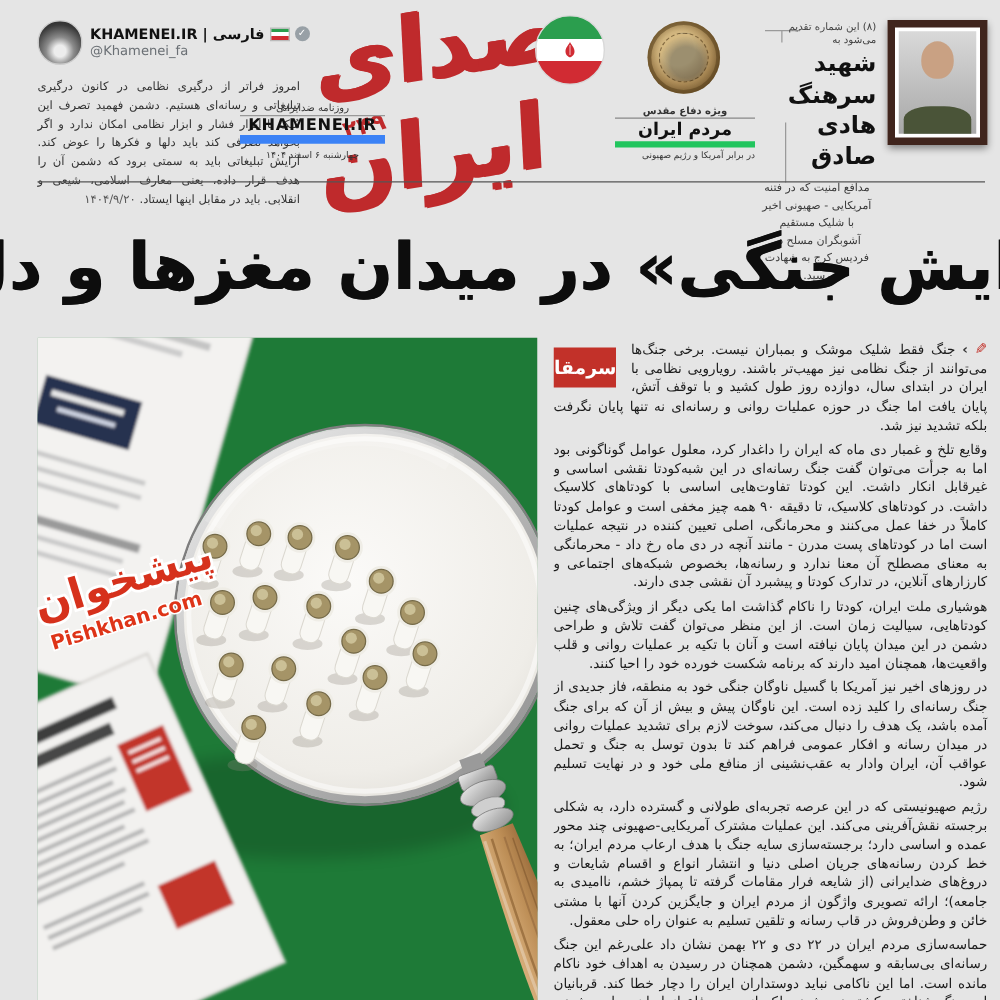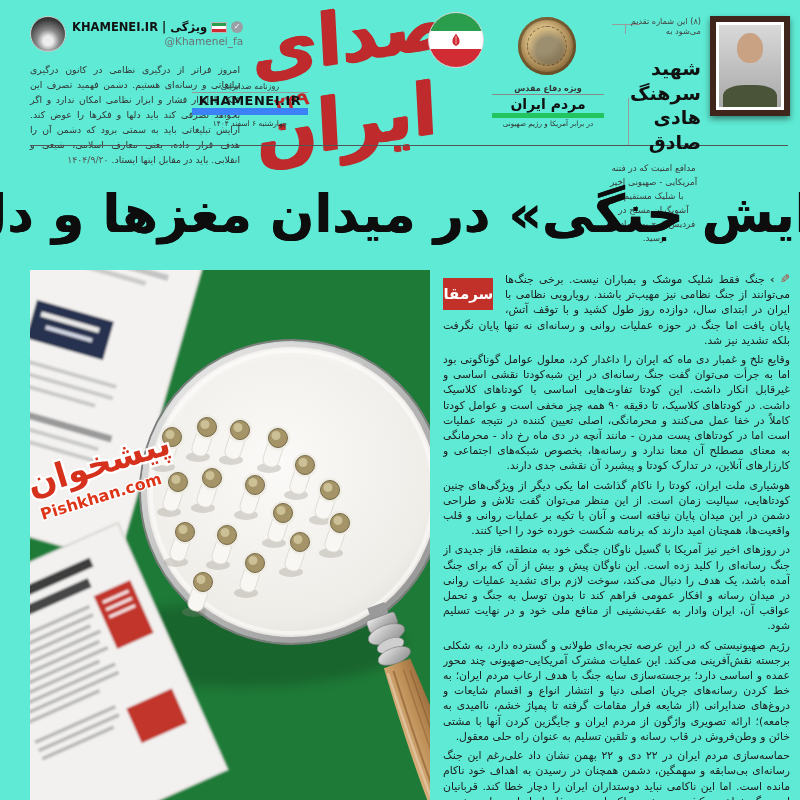--- a/index.html
+++ b/index.html
@@ -1,30 +1,30 @@
 <!DOCTYPE html>
 <html lang="fa"><head>
 <meta charset="utf-8">
 <style>
   html,body{margin:0;padding:0;background:#fff;}
-  .page{position:relative;width:800px;height:800px;background:#5eead4;overflow:hidden;
+  .page{position:relative;width:800px;height:800px;background:#e5e5e5;overflow:hidden;
         font-family:"DejaVu Sans",sans-serif;color:#1a1a1a;}
   
   .tweet{position:absolute;left:30px;top:16px;width:210px;}
   .tweet-head{display:flex;direction:ltr;align-items:center;gap:6px;}
   .avatar{width:34px;height:34px;border-radius:50%;flex:0 0 auto;
           background:radial-gradient(circle at 50% 70%, #ededed 16%, #8b8b8b 38%, #3a3a3a 72%, #222 100%);
           border:1px solid #ccc;}
   .tw-name-col{line-height:1.1;}
   .tw-name-row{display:flex;align-items:center;gap:4px;font-size:11.5px;font-weight:bold;color:#111;}
   .tw-flag{width:14px;height:9px;display:inline-block;border:0.5px solid #bbb;
            background:linear-gradient(180deg,#2b9e4e 0 33%,#fff 33% 66%,#d12b33 66%);}
   .tw-badge{width:12px;height:12px;border-radius:50%;background:#98a0a6;color:#fff;font-size:8px;
             display:flex;align-items:center;justify-content:center;}
-  .tw-handle{font-size:10.5px;color:#6b7075;margin-top:2px;text-align:right;}
+  .tw-handle{font-size:10.5px;color:#6b7075;margin-top:2px;}
   .tw-text{direction:rtl;text-align:justify;font-size:9.3px;line-height:15px;color:#333;margin-top:10px;}
   .tw-date{color:#555;}
   
   .masthead-title{position:absolute;left:252px;top:-14px;width:356px;height:160px;
       display:flex;align-items:center;justify-content:center;pointer-events:none;}
   .masthead-title span{display:inline-block;transform:rotate(-9deg) skewX(-6deg);
       font-size:72px;font-weight:bold;color:#bf2a2c;letter-spacing:-3px;
       text-shadow:1px 1px 0 #bf2a2c, -1px 0 0 #bf2a2c;}
   .issue-no{position:absolute;left:274px;top:90px;font-size:19px;font-weight:bold;color:#bf2a2c;
       transform:rotate(-14deg);}
@@ -38,37 +38,37 @@
   .seal-inner{position:absolute;inset:9px;border-radius:50%;border:1px dashed rgba(70,48,18,.55);
       background:radial-gradient(circle at 55% 60%, rgba(46,60,72,.35) 0 40%, transparent 70%);}
   .pub-block{position:absolute;left:192px;top:82px;width:116px;direction:rtl;text-align:center;color:#333;}
   .pub-block .l1{font-size:8px;letter-spacing:1px;border-bottom:1px solid #999;padding-bottom:1px;}
   .pub-block .l2{font-size:13px;font-weight:bold;color:#111;direction:ltr;letter-spacing:.5px;}
   .pub-block .l3{font-size:7.5px;border-top:7px solid #3b82f6;padding-top:4px;}
   .special-block{position:absolute;left:492px;top:84px;width:112px;direction:rtl;text-align:center;color:#333;}
   .special-block .l1{font-size:8px;letter-spacing:1px;font-weight:bold;}
   .special-block .l2{font-size:14px;font-weight:bold;color:#111;border-top:1px solid #888;border-bottom:5px solid #22c55e;
       padding:1px 0;margin:1px 0;letter-spacing:1px;}
-  .special-block .l3{font-size:7.2px;}
+  .special-block .l3{font-size:7.2px;text-align:right;}
   .crop-v{position:absolute;left:628px;top:98px;width:1px;height:48px;background:#9a9a9a;}
   .crop-t{position:absolute;left:612px;top:24px;width:28px;height:1px;background:#9a9a9a;}
   .crop-t::after{content:"";position:absolute;left:13px;top:0;width:1px;height:10px;background:#9a9a9a;}
   .rule-top{position:absolute;left:30px;top:145px;width:758px;height:1px;background:#555;}
   
   .dedication{position:absolute;left:606px;top:16px;width:184px;display:flex;direction:rtl;gap:9px;}
   .photo-frame{flex:0 0 auto;width:62px;height:82px;background:#fff;border:6px solid #40251d;padding:3px;
       box-shadow:0 3px 6px rgba(0,0,0,.45);}
   .photo-inner{position:relative;width:100%;height:100%;overflow:hidden;
       background:linear-gradient(180deg,#d9d9d9,#a8a8a8);}
   .photo-inner .head{position:absolute;left:50%;top:8px;transform:translateX(-50%);
       width:26px;height:30px;border-radius:50% 50% 46% 46%;background:#c9a183;}
   .photo-inner .torso{position:absolute;left:50%;bottom:-4px;transform:translateX(-50%);
       width:54px;height:26px;border-radius:40% 40% 0 0;background:#4a5438;}
   .ded-text{direction:rtl;text-align:right;}
-  .ded-eyebrow{font-size:8.2px;color:#444;margin-bottom:20px;}
+  .ded-eyebrow{font-size:8.2px;color:#444;margin-bottom:3px;}
   .ded-name{font-size:19px;font-weight:bold;color:#111;line-height:1.3;}
   .ded-body{font-size:8.8px;color:#3a3a3a;line-height:14px;margin-top:6px;text-align:center;}
   
   .headline{position:absolute;left:16px;top:166px;width:768px;height:96px;direction:rtl;
       display:flex;align-items:center;justify-content:center;
       font-size:52px;font-weight:bold;color:#0d0d0d;letter-spacing:-1.5px;white-space:nowrap;
       text-shadow:0.6px 0 #0d0d0d;}
   
   .image-panel{position:absolute;left:30px;top:270px;width:400px;height:530px;}
   
@@ -84,21 +84,21 @@
 
 <div class="page">
 
   <div class="tweet">
     <div class="tweet-head">
       <div class="avatar"></div>
       <div class="tw-name-col">
         <div class="tw-name-row">
           <span>KHAMENEI.IR</span>
           <span>|</span>
-          <span>ویژگی</span>
+          <span>فارسی</span>
           <span class="tw-flag"></span>
           <span class="tw-badge">✓</span>
         </div>
         <div class="tw-handle">@Khamenei_fa</div>
       </div>
     </div>
     <div class="tw-text">
       <span>امروز فراتر از درگیری نظامی در کانون درگیری تبلیغاتی و رسانه‌ای هستیم. دشمن فهمید تصرف این مُلک با ابزار فشار و ابزار نظامی امکان ندارد و اگر بخواهد تصرفی کند باید دلها و فکرها را عوض کند. آرایش تبلیغاتی باید به سمتی برود که دشمن آن را هدف قرار داده، یعنی معارف اسلامی، شیعی و انقلابی. باید در مقابل اینها ایستاد.</span>
       <span class="tw-date">۱۴۰۴/۹/۲۰</span>
     </div>

